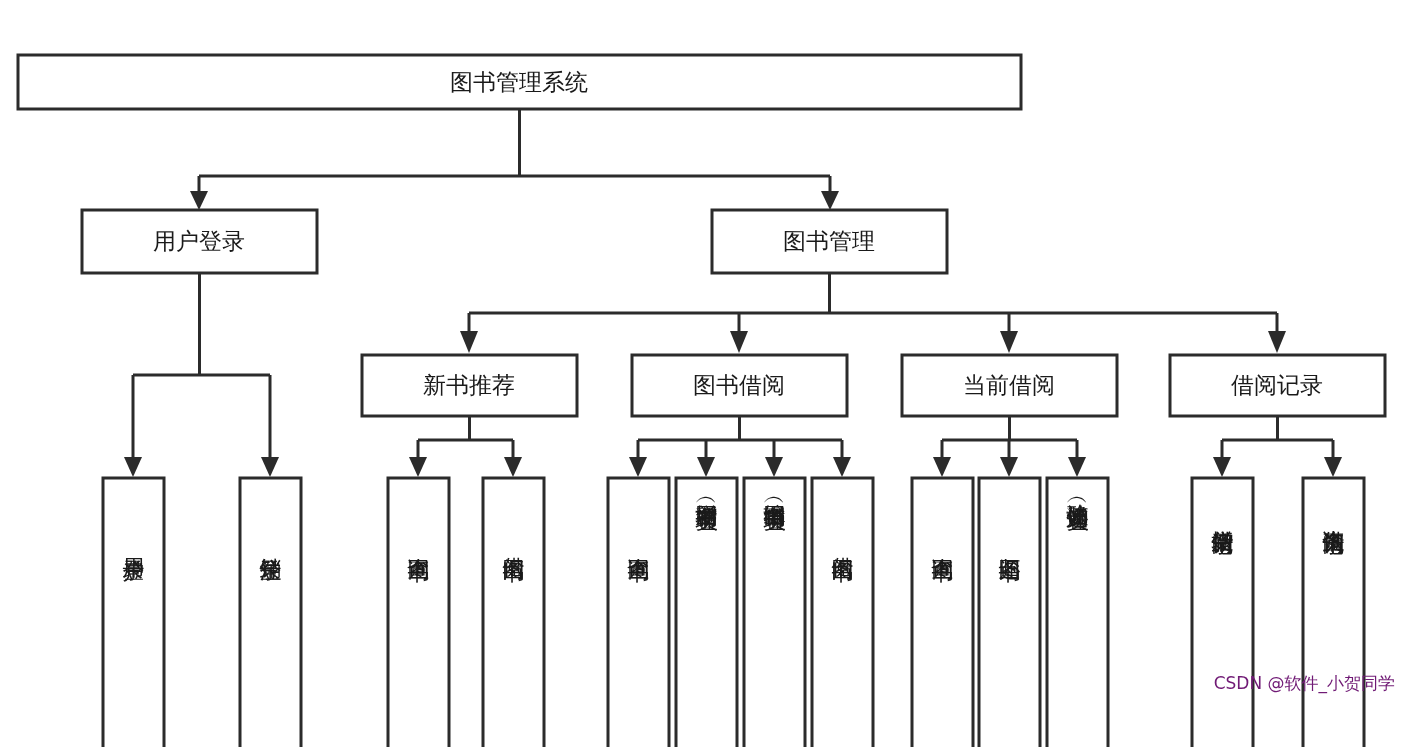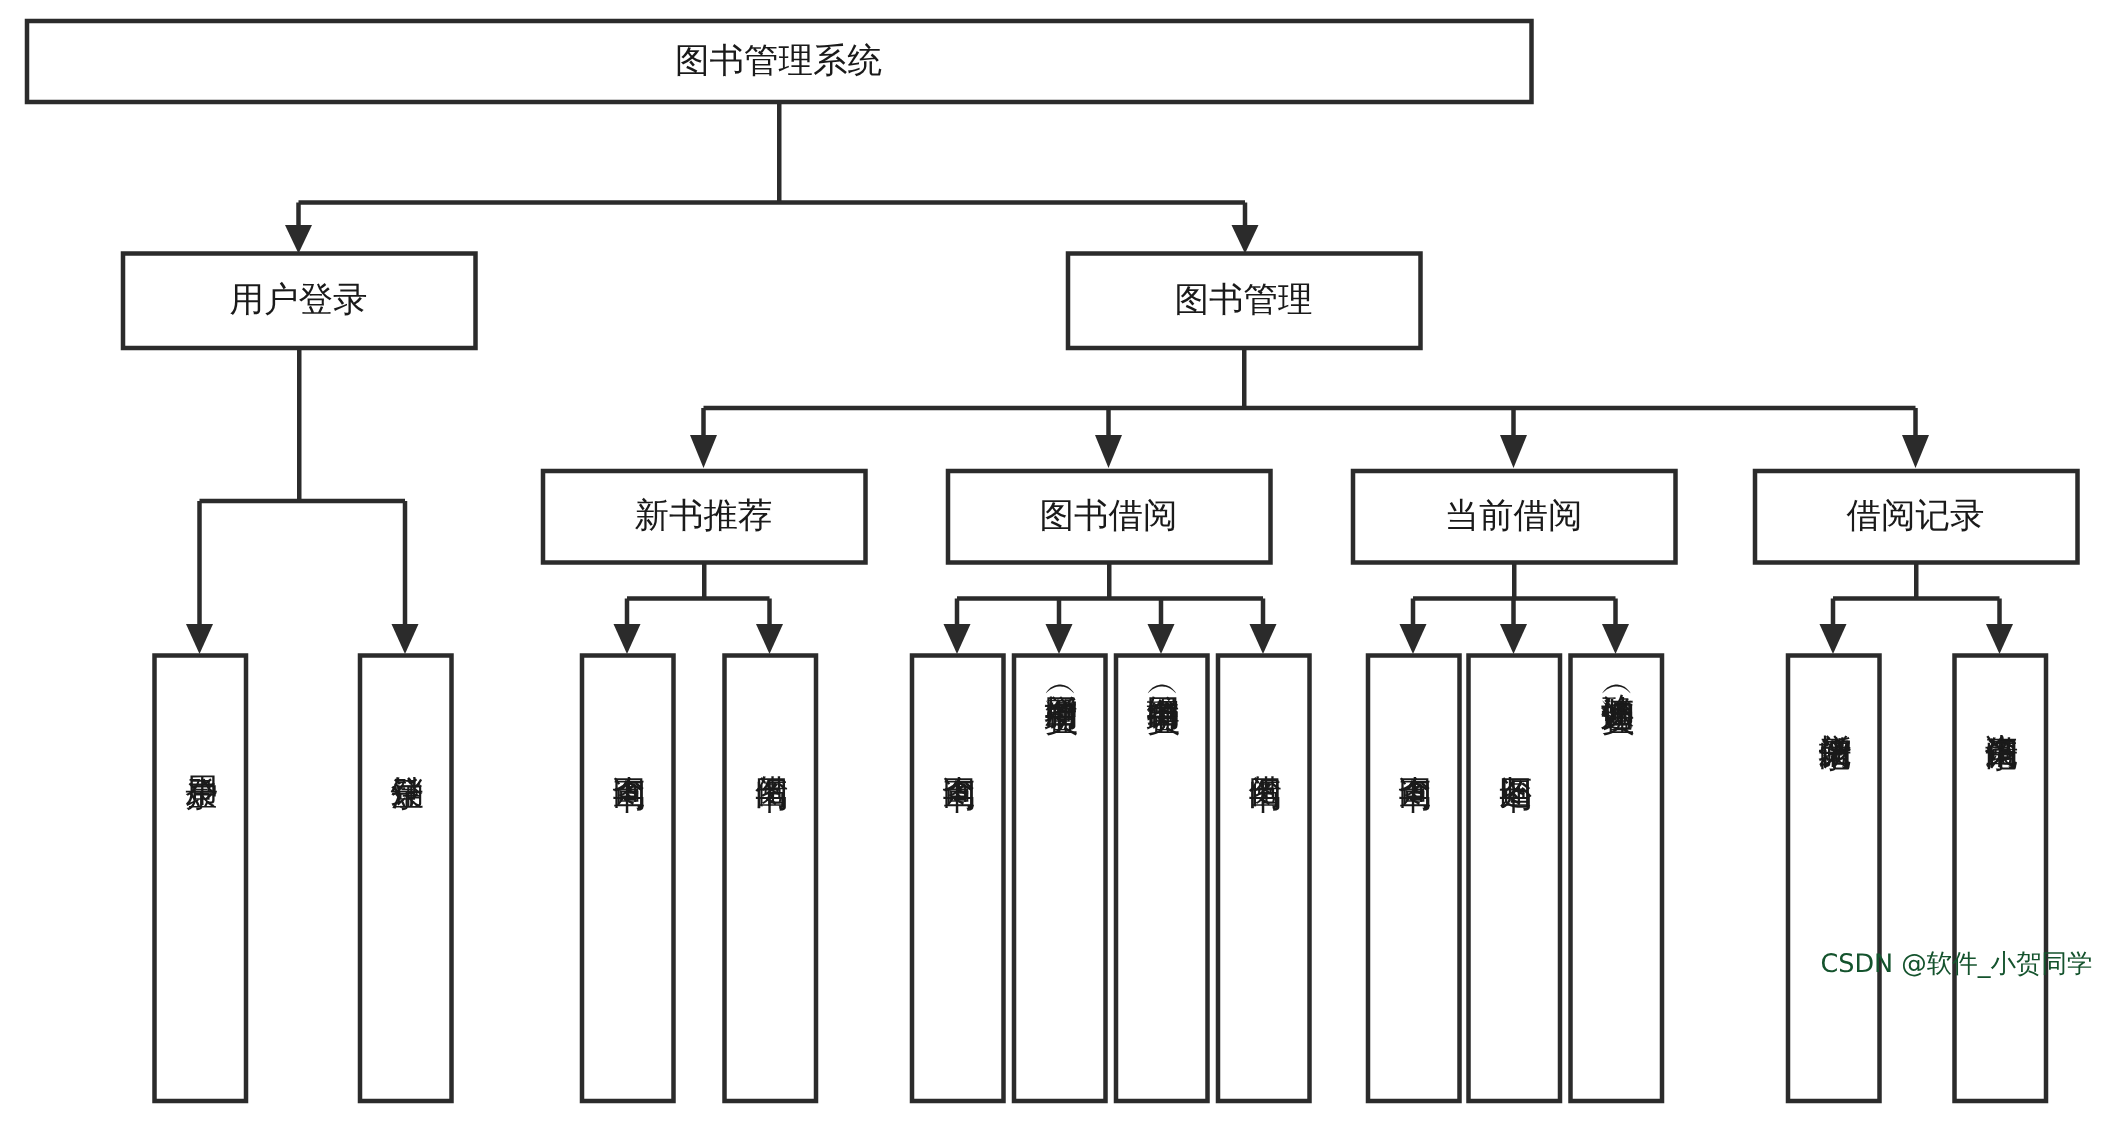--- a/index.html
+++ b/index.html
@@ -11,20 +11,21 @@
     width: 1405px;
     height: 747px;
     font-family: "DejaVu Sans", "Liberation Sans", sans-serif;
     overflow: hidden;
     position: relative;
   }
   #diagram-root {
     position: relative;
     width: 1405px;
     height: 662px;
+    margin-top: 41px;
   }
   svg#flow-svg {
     position: absolute;
     top: 0;
     left: 0;
     width: 1405px;
     height: 747px;
     display: block;
   }
   .node-box {
@@ -71,21 +72,21 @@
     text-orientation: upright;
     white-space: nowrap;
     letter-spacing: 1px;
   }
   .watermark {
     position: absolute;
     right: 10px;
     bottom: 8px;
     font-family: "DejaVu Sans", "Liberation Sans", sans-serif;
     font-size: 17px;
-    color: #14532d;
+    color: #701a75;
     white-space: nowrap;
     pointer-events: none;
   }
 </style>
 </head>
 <body>
 
 <div id="diagram-root">
 
   <svg id="flow-svg" viewBox="0 0 1405 747">

